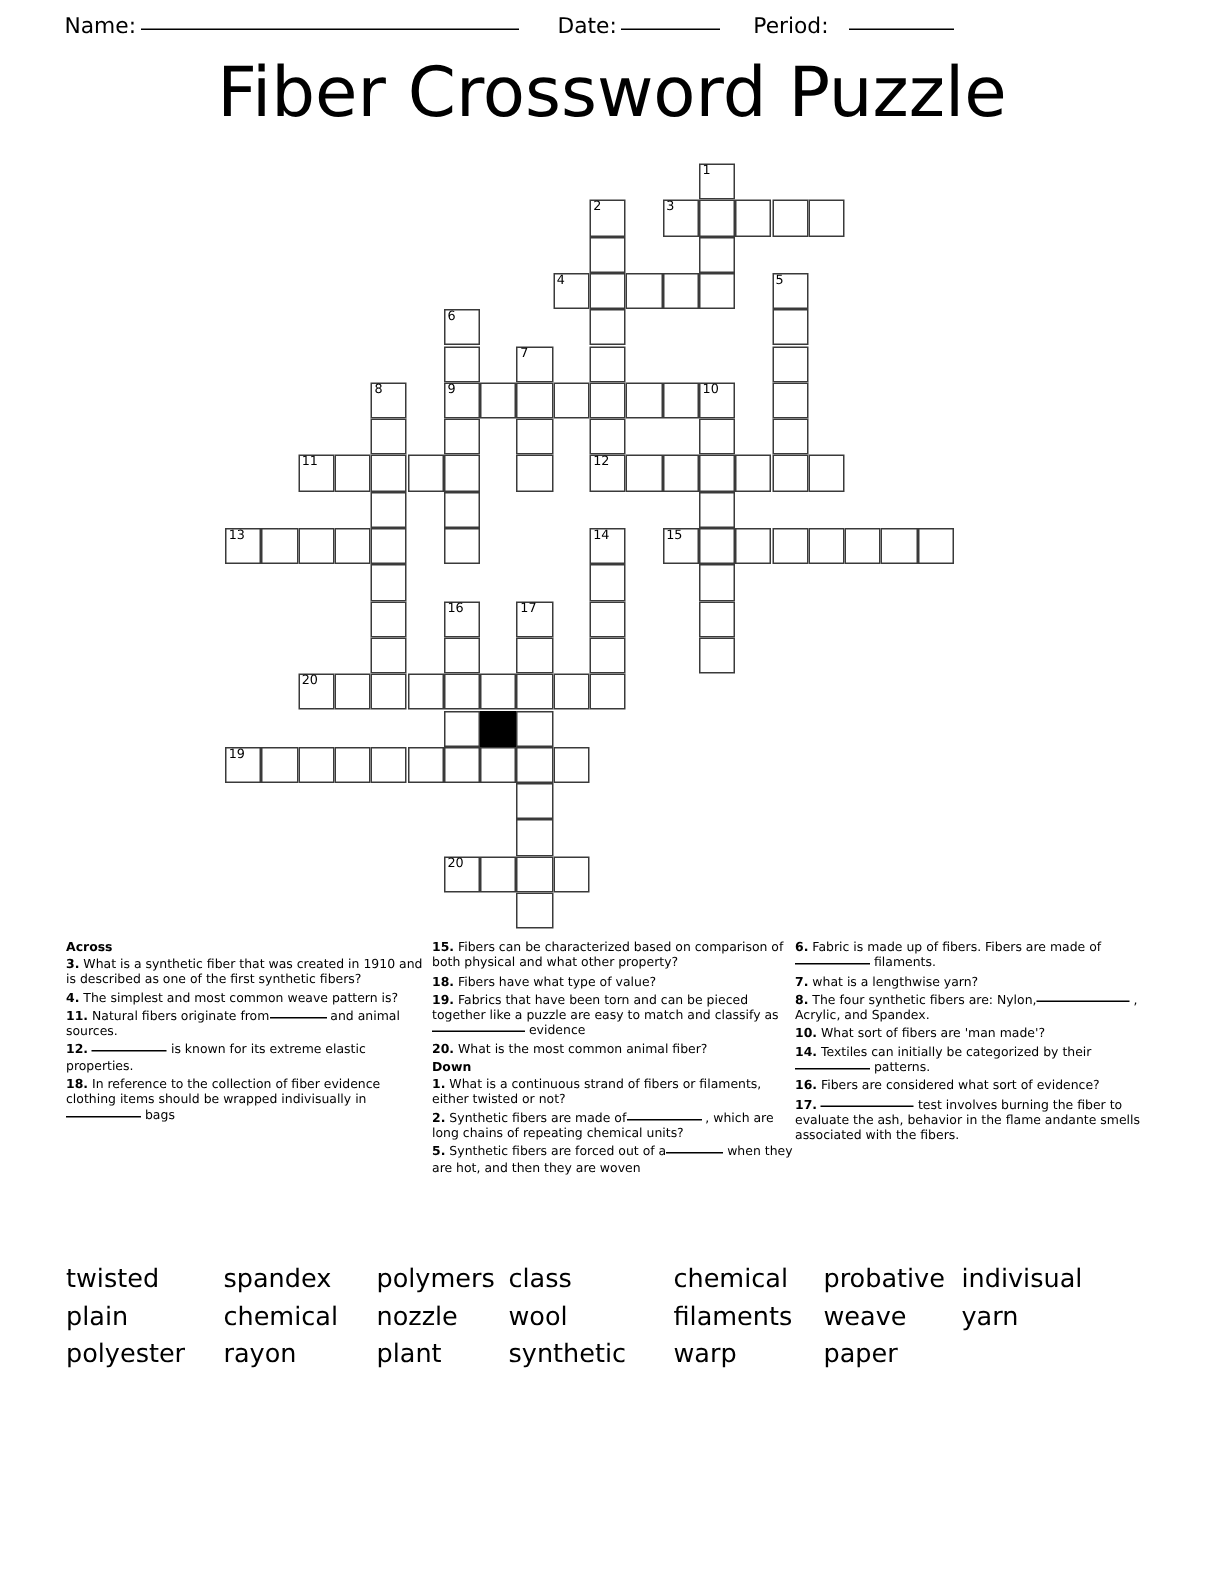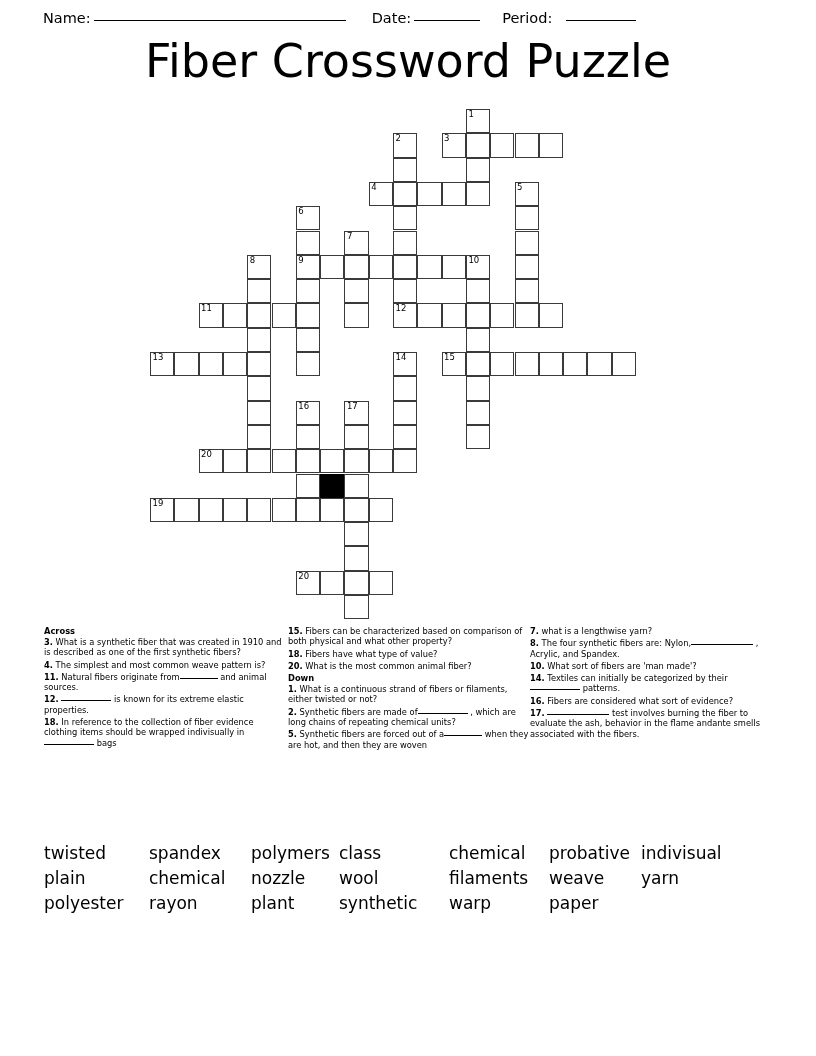--- a/index.html
+++ b/index.html
@@ -339,31 +339,33 @@
         <div class="clue"><b>4.</b><span> The simplest and most common weave pattern is?</span></div>
         <div class="clue"><b>11.</b><span> Natural fibers originate from</span><span class="blank b-s"></span><span> and animal sources.</span></div>
         <div class="clue"><b>12.</b><span> </span><span class="blank b-m"></span><span> is known for its extreme elastic properties.</span></div>
         <div class="clue"><b>18.</b><span> In reference to the collection of fiber evidence clothing items should be wrapped indivisually in</span><span class="blank b-m"></span><span> bags</span></div>
       </div>
   </div>
   <div class="clue-col c2">
     <div id="col2-body">
         <div class="clue"><b>15.</b><span> Fibers can be characterized based on comparison of both physical and what other property?</span></div>
         <div class="clue"><b>18.</b><span> Fibers have what type of value?</span></div>
+        <div class="clue"><b>19.</b><span> Fabrics that have been torn and can be pieced together like a puzzle are easy to match and classify as</span><span class="blank b-l"></span><span> evidence</span></div>
         <div class="clue"><b>20.</b><span> What is the most common animal fiber?</span></div>
       </div>
     <div class="clue-head">Down</div>
     <div id="col2-down-body">
         <div class="clue"><b>1.</b><span> What is a continuous strand of fibers or filaments, either twisted or not?</span></div>
         <div class="clue"><b>2.</b><span> Synthetic fibers are made of</span><span class="blank b-m"></span><span> , which are long chains of repeating chemical units?</span></div>
         <div class="clue"><b>5.</b><span> Synthetic fibers are forced out of a</span><span class="blank b-s"></span><span> when they are hot, and then they are woven</span></div>
       </div>
   </div>
   <div class="clue-col c3">
     <div id="col3-body">
+        <div class="clue"><b>6.</b><span> Fabric is made up of fibers. Fibers are made of</span><span class="blank b-m"></span><span> filaments.</span></div>
         <div class="clue"><b>7.</b><span> what is a lengthwise yarn?</span></div>
         <div class="clue"><b>8.</b><span> The four synthetic fibers are: Nylon,</span><span class="blank b-l"></span><span> , Acrylic, and Spandex.</span></div>
         <div class="clue"><b>10.</b><span> What sort of fibers are 'man made'?</span></div>
         <div class="clue"><b>14.</b><span> Textiles can initially be categorized by their</span><span class="blank b-m"></span><span> patterns.</span></div>
         <div class="clue"><b>16.</b><span> Fibers are considered what sort of evidence?</span></div>
         <div class="clue"><b>17.</b><span> </span><span class="blank b-l"></span><span> test involves burning the fiber to evaluate the ash, behavior in the flame andante smells associated with the fibers.</span></div>
       </div>
   </div>
 </div>
 

